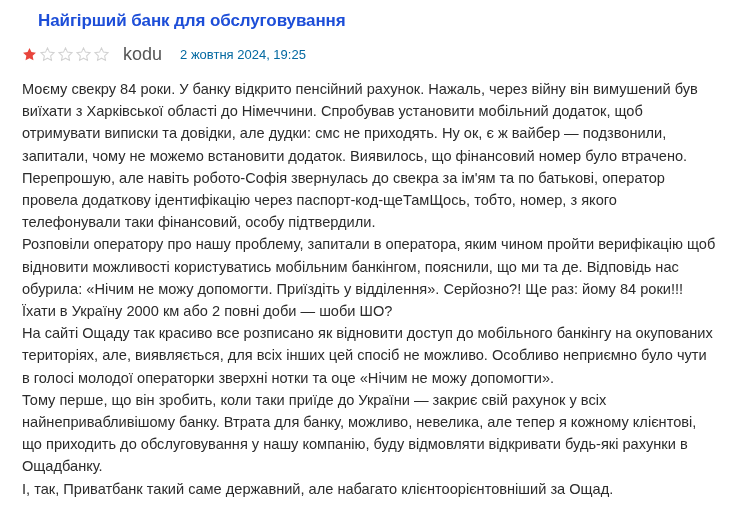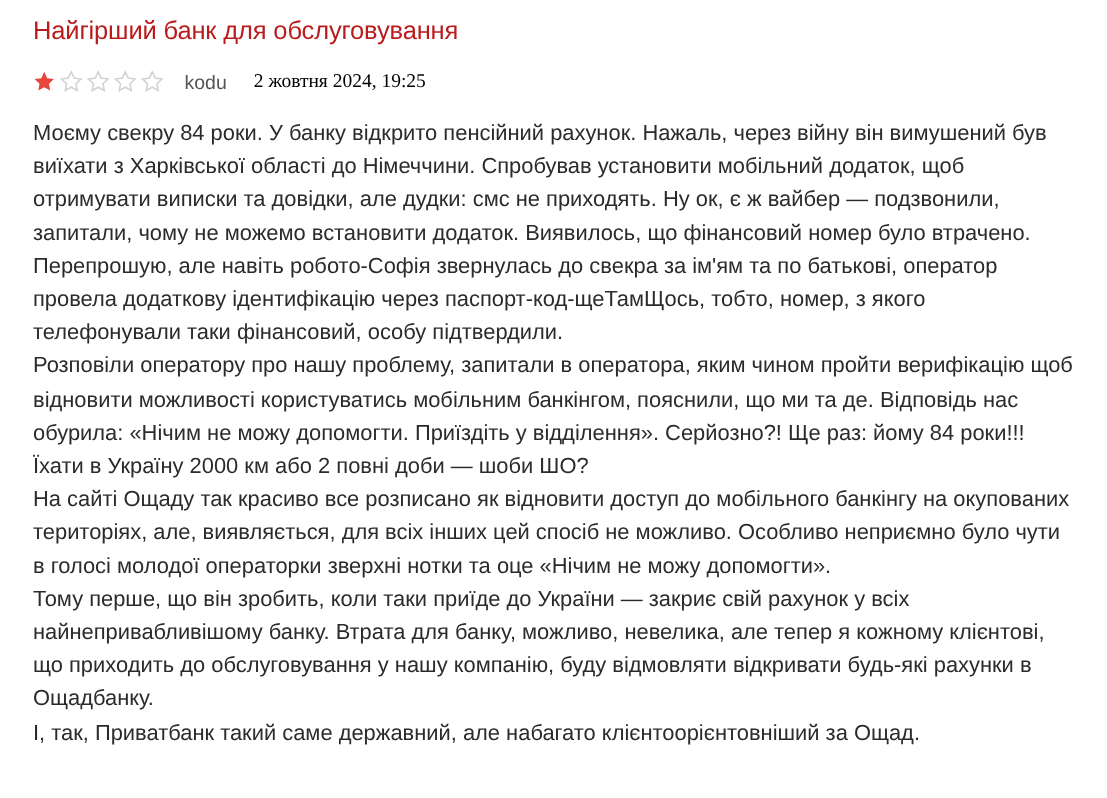--- a/index.html
+++ b/index.html
@@ -13,24 +13,24 @@
     font-family: "Liberation Sans", sans-serif;
     color: #333333;
     overflow: hidden;
   }
   .review {
     padding: 10px 22px 0 22px;
     box-sizing: border-box;
   }
   .review-title {
     font-size: 17px;
-    font-weight: normal;
-    color: #b91c1c;
+    font-weight: bold;
+    color: #1d4ed8;
     line-height: 22px;
-    margin: 0 0 12px 0;
+    margin: 0 0 12px 16px;
     letter-spacing: -0.1px;
   }
   .meta-row {
     display: flex;
     align-items: center;
     margin-bottom: 14px;
     height: 20px;
   }
   .stars {
     display: flex;
@@ -39,28 +39,27 @@
     margin-right: 14px;
   }
   .star {
     width: 15px;
     height: 15px;
     display: inline-block;
     position: relative;
   }
   .star svg { display: block; }
   .author {
-    font-size: 13px;
+    font-size: 18px;
     color: #555555;
     margin-right: 18px;
   }
   .date {
     font-size: 13px;
-    color: #000000;
-    font-family: Liberation Serif, serif;
+    color: #0369a1;
   }
   .body-text {
     font-size: 14.6px;
     line-height: 22.2px;
     color: #2b2b2b;
   }
   .body-text p {
     margin: 0 0 0 0;
   }
   .body-text p.gap {

